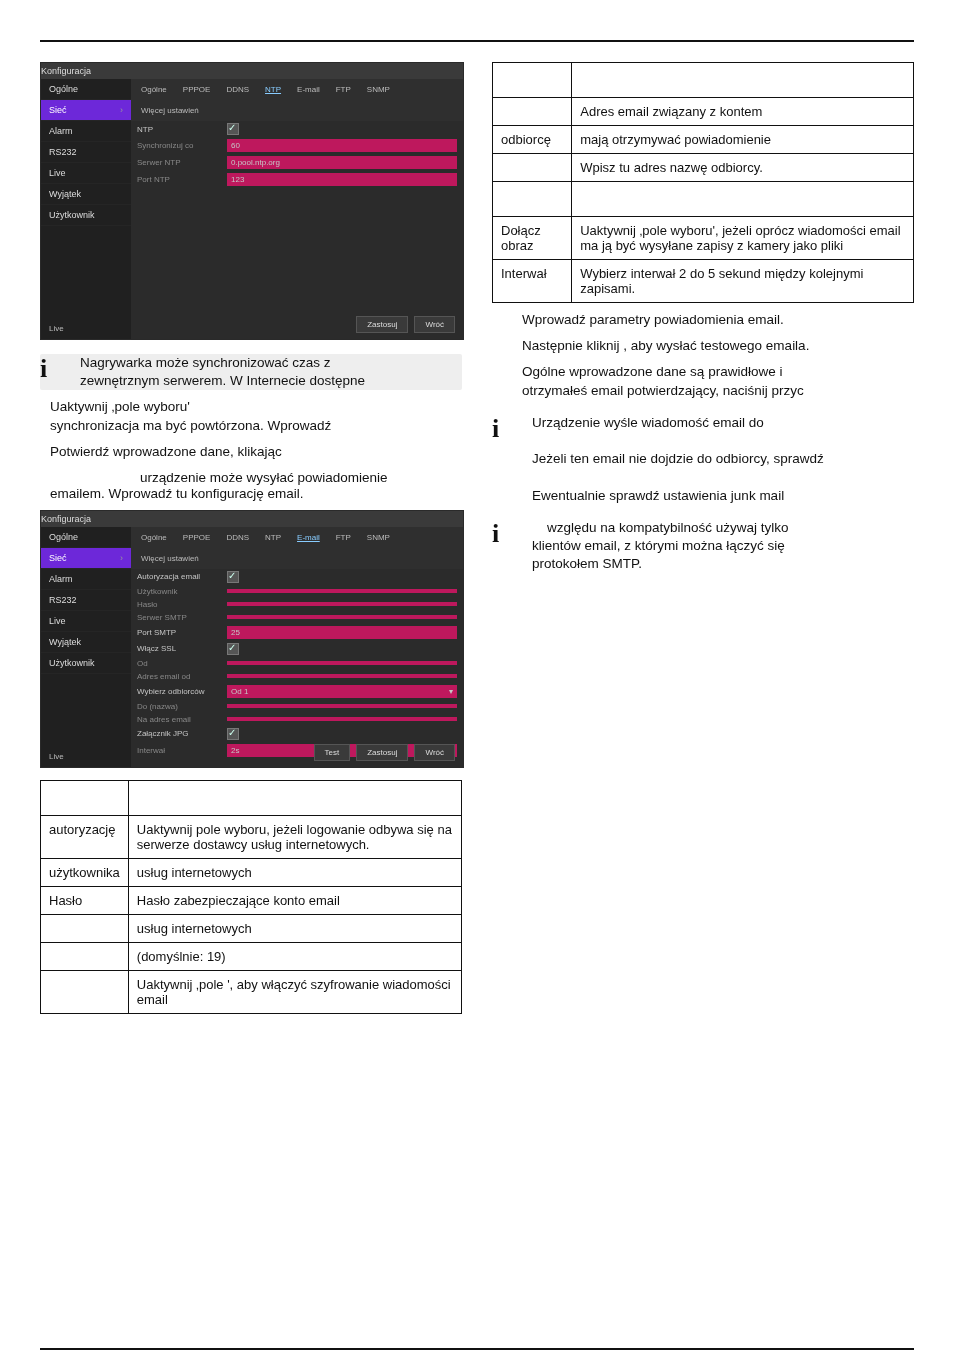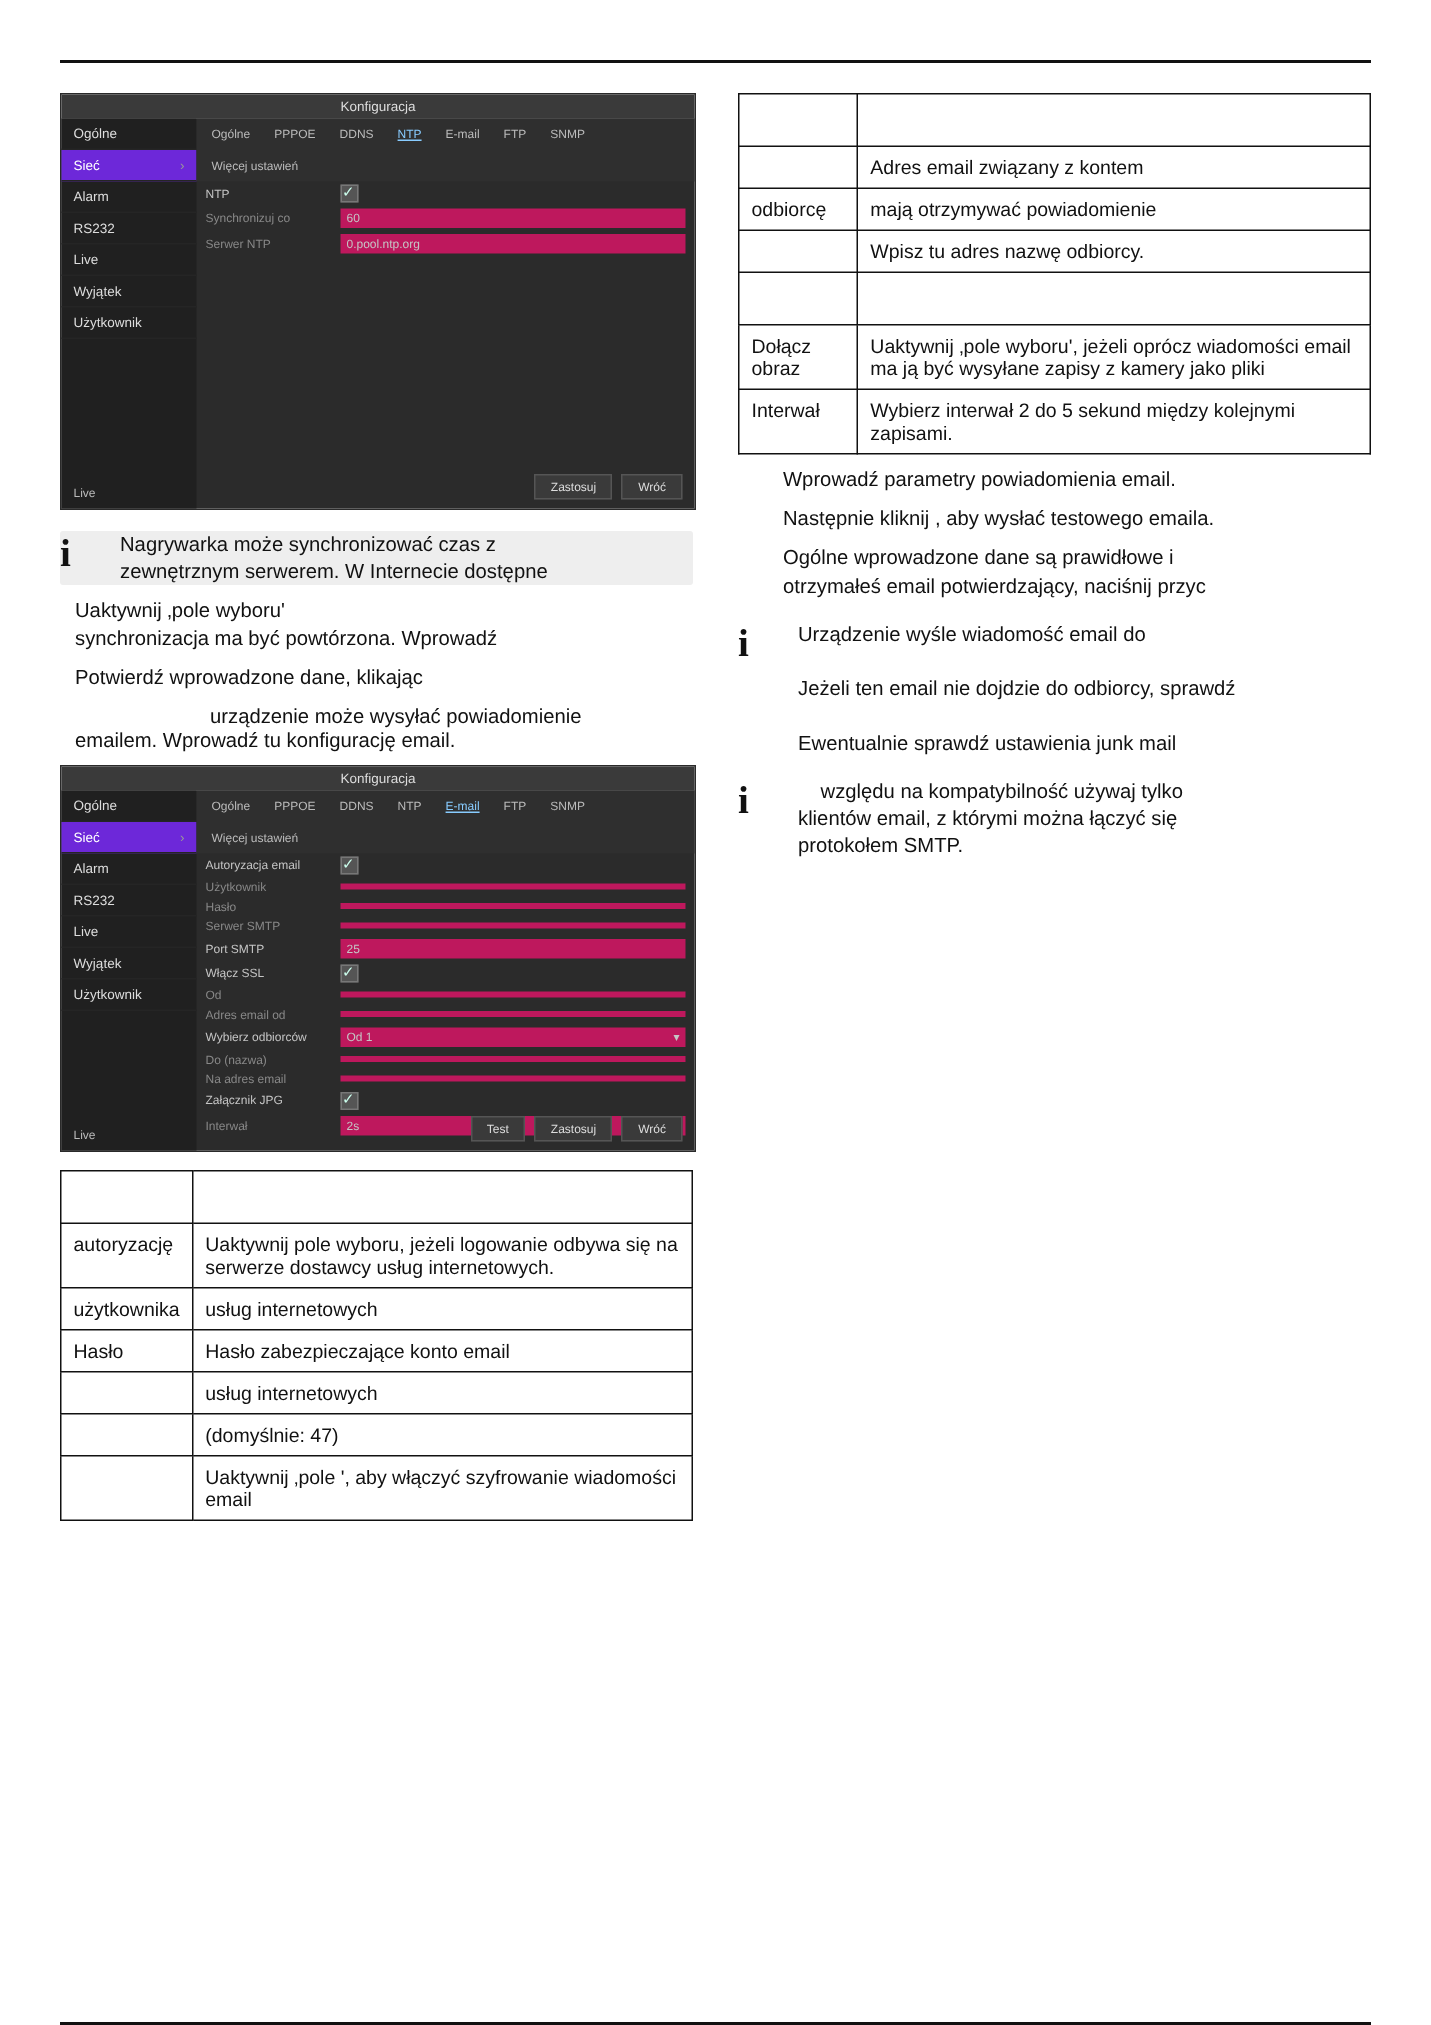--- a/index.html
+++ b/index.html
@@ -4,21 +4,21 @@
 <style>
   html, body { margin: 0; padding: 0; background: #fff; font-family: Arial, Helvetica, sans-serif; color: #111; }
   .page { width: 954px; min-height: 1350px; margin: 0 auto; position: relative; padding: 0 40px 40px 40px; box-sizing: border-box; }
   .top-rule { border-top: 2px solid #111; margin: 40px 0 20px; }
   .bottom-rule { border-top: 2px solid #111; margin: 40px 0 0; position: absolute; bottom: 40px; left: 40px; right: 40px; }
   .cols { display: flex; gap: 30px; }
   .col { flex: 1 1 50%; }
   
   .panel-wrap { border: 1px solid #2a2a2a; width: 100%; margin-bottom: 12px; }
   .panel { display: flex; background: #2b2b2b; color: #ccc; font-size: 9px; width: 100%; min-height: 260px; position: relative; }
-  .panel-title { text-align: center; background: #3a3a3a; color: #ddd; font-size: 9px; padding: 3px 0; }
+  .panel-title { background: #3a3a3a; color: #ddd; font-size: 9px; padding: 3px 0; }
   .side { width: 90px; background: #202020; }
   .side .item { padding: 5px 8px; border-bottom: 1px solid #252525; color: #ddd; }
   .side .item.active { background: #6d28d9; color: #fff; }
   .side .item.arrow::after { content: '›'; float: right; color: #999; }
   .main { flex: 1; display: flex; flex-direction: column; }
   .tabs { display: flex; gap: 8px; padding: 4px 6px; background: #2f2f2f; flex-wrap: wrap; }
   .tab { color: #bbb; font-size: 8px; padding: 2px 4px; }
   .tab.active { color: #8cf; text-decoration: underline; }
   .formrow { display: flex; align-items: center; padding: 2px 6px; font-size: 8px; }
   .formrow .lab { width: 90px; color: #888; }
@@ -77,20 +77,24 @@
                 <span class="chk on"></span>
               </div>
             <div class="formrow">
                 <span class="lab">Synchronizuj co</span>
                 <span class="val">60</span>
               </div>
             <div class="formrow">
                 <span class="lab">Serwer NTP</span>
                 <span class="val">0.pool.ntp.org</span>
               </div>
+            <div class="formrow">
+                <span class="lab">Port NTP</span>
+                <span class="val">123</span>
+              </div>
           </div>
           <span class="live-label">Live</span>
           <div class="btnrow">
             <span class="btn">Zastosuj</span>
             <span class="btn">Wróć</span>
           </div>
         </div>
       </div>
 
       <div class="info-block info-bg">
@@ -211,21 +215,21 @@
         <tr>
           <td>Hasło</td>
           <td>Hasło zabezpieczające konto email</td>
         </tr>
         <tr>
           <td></td>
           <td>usług internetowych</td>
         </tr>
         <tr>
           <td></td>
-          <td>(domyślnie: 47)</td>
+          <td>(domyślnie: 19)</td>
         </tr>
         <tr>
           <td></td>
           <td>Uaktywnij ‚pole           ', aby włączyć szyfrowanie wiadomości email</td>
         </tr>
       </tbody>
         </table>
     </div>
 
     <div class="col">

